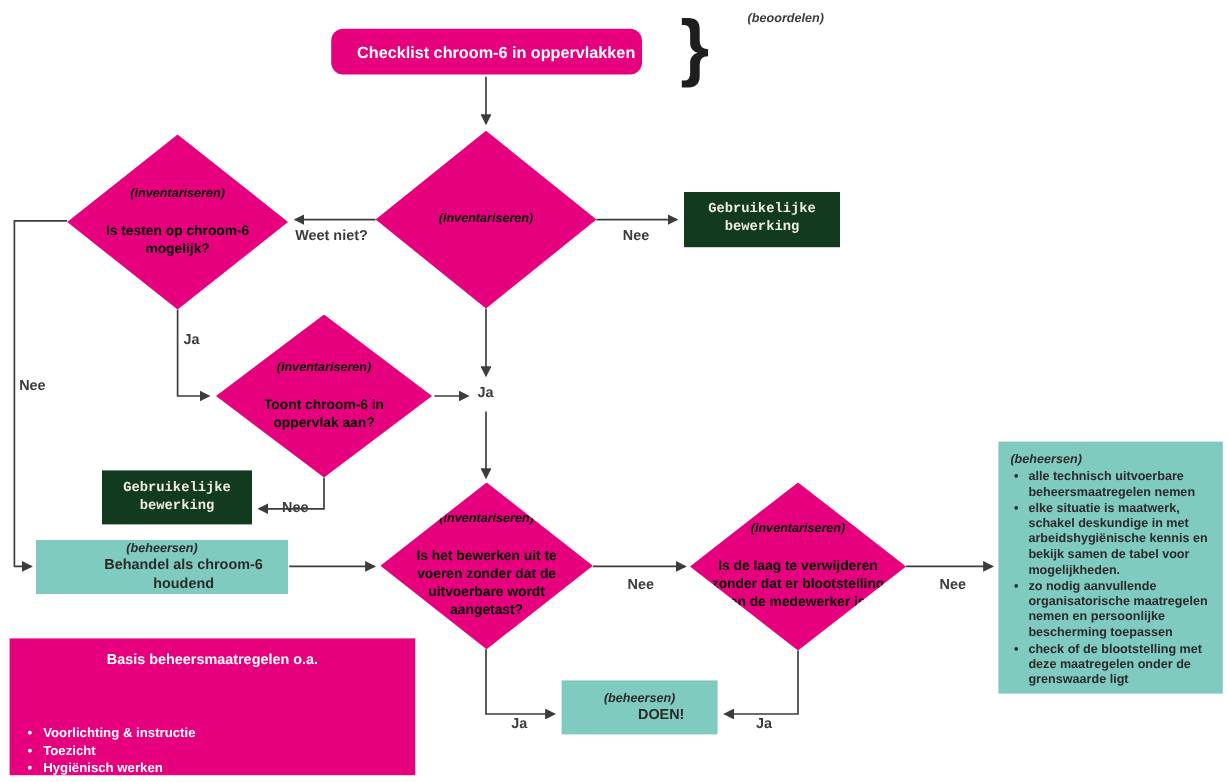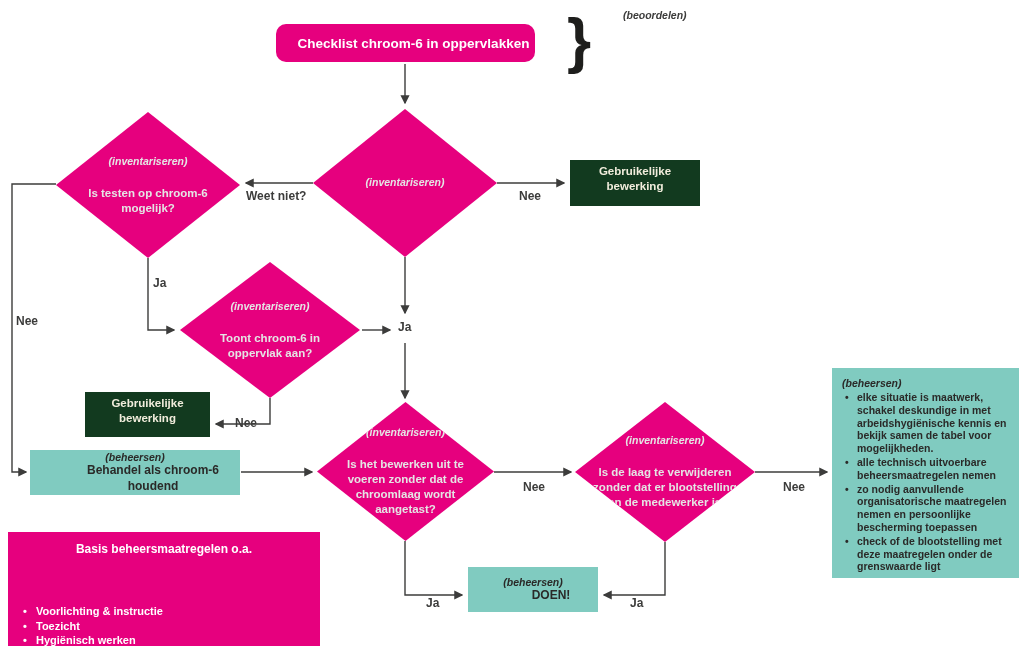--- a/index.html
+++ b/index.html
@@ -28,28 +28,28 @@
   .note{position:absolute;left:623px;top:9px;width:392px;color:var(--ink);}
   .note .tag{display:block;font-style:italic;font-weight:bold;font-size:10.5px;margin-bottom:1px;}
   .note .body{font-weight:bold;font-size:13.5px;line-height:1.3;}
 
   .diamond{
     position:absolute;
     background:var(--magenta);
     clip-path:polygon(50% 0,100% 50%,50% 100%,0 50%);
     display:flex;align-items:center;justify-content:center;
   }
-  .diamond .dtext{width:72%;text-align:center;color:#e5e5e5;}
+  .diamond .dtext{width:72%;text-align:center;color:#000000;}
   .diamond .tag{display:block;font-style:italic;font-weight:bold;font-size:10.5px;margin-bottom:2px;}
   .diamond .q{display:block;font-weight:bold;font-size:11.5px;line-height:1.3;margin-top:19px;}
 
   .greenbox{
     position:absolute;background:var(--dark_green);
-    display:flex;justify-content:center;text-align:center;
-    color:var(--cream);font-weight:bold;font-size:11.5px;line-height:1.3;padding:4px;
+    display:flex;align-items:center;justify-content:center;text-align:center;
+    color:var(--cream);font-weight:bold;font-size:11.5px;line-height:1.3;padding:4px;font-family:Liberation Mono, monospace;
   }
   .tealbox{
     position:absolute;background:var(--teal);
     display:flex;flex-direction:column;align-items:center;justify-content:center;text-align:center;
     color:#2A2A28;padding:4px;
   }
   .tealbox .tag{font-style:italic;font-weight:bold;font-size:10.5px;}
   .tealbox .body{font-weight:bold;font-size:12px;line-height:1.3;padding-left:36px;}
 
   .teal-list{
@@ -58,21 +58,21 @@
   }
   .teal-list .tag{display:block;font-style:italic;font-weight:bold;font-size:10.5px;margin-bottom:2px;}
   .teal-list ul{list-style:none;}
   .teal-list li{
     position:relative;padding-left:15px;font-weight:bold;font-size:10.5px;line-height:1.22;
     margin-bottom:1px;
   }
   .teal-list li::before{content:"\2022";position:absolute;left:3px;}
 
   .basis-box{
-    position:absolute;left:8px;top:532px;width:312px;height:114px;
+    position:absolute;left:8px;top:532px;width:338px;height:114px;
     background:var(--magenta);color:#fff;padding:10px 12px 6px 12px;
   }
   .basis-box .btitle{display:block;text-align:center;font-weight:bold;font-size:12px;margin-bottom:9px;}
   .basis-cols{display:flex;margin-top:48px;}
   .basis-cols ul{list-style:none;flex:1;}
   .basis-cols li{
     position:relative;padding-left:16px;font-weight:bold;font-size:11px;line-height:1.32;
     white-space:pre-line;
   }
   .basis-cols li::before{content:"\2022";position:absolute;left:3px;}
@@ -134,21 +134,21 @@
   <div class="diamond" style="left:180px;top:262px;width:180px;height:136px">
     <div class="dtext">
       <span class="tag">(inventariseren)</span>
       <span class="q">Toont chroom-6 in oppervlak aan?</span>
     </div>
   </div>
 
   <div class="diamond" style="left:317px;top:402px;width:177px;height:139px">
     <div class="dtext" style="width:80%">
       <span class="tag">(inventariseren)</span>
-      <span class="q">Is het bewerken uit te voeren zonder dat de chroomlaag wordt aangetast?</span>
+      <span class="q">Is het bewerken uit te voeren zonder dat de uitvoerbare wordt aangetast?</span>
     </div>
   </div>
 
   <div class="diamond" style="left:575px;top:402px;width:180px;height:140px">
     <div class="dtext" style="width:80%">
       <span class="tag">(inventariseren)</span>
       <span class="q">Is de laag te verwijderen zonder dat er blootstelling van de medewerker is?</span>
     </div>
   </div>
 
@@ -165,22 +165,22 @@
   </div>
 
   <div class="tealbox" style="left:468px;top:567px;width:130px;height:45px">
     <span class="tag">(beheersen)</span>
     <span class="body">DOEN!</span>
   </div>
 
   <div class="teal-list">
     <span class="tag">(beheersen)</span>
     <ul>
+        <li>alle technisch uitvoerbare beheersmaatregelen nemen</li>
         <li>elke situatie is maatwerk, schakel deskundige in met arbeidshygiënische kennis en bekijk samen de tabel voor mogelijkheden.</li>
-        <li>alle technisch uitvoerbare beheersmaatregelen nemen</li>
         <li>zo nodig aanvullende organisatorische maatregelen nemen en persoonlijke bescherming toepassen</li>
         <li>check of de blootstelling met deze maatregelen onder de grenswaarde ligt</li>
       </ul>
   </div>
 
   <div class="basis-box">
     <span class="btitle">Basis beheersmaatregelen o.a.</span>
     <div class="basis-cols">
       <ul>
           <li>Voorlichting &amp; instructie</li>

